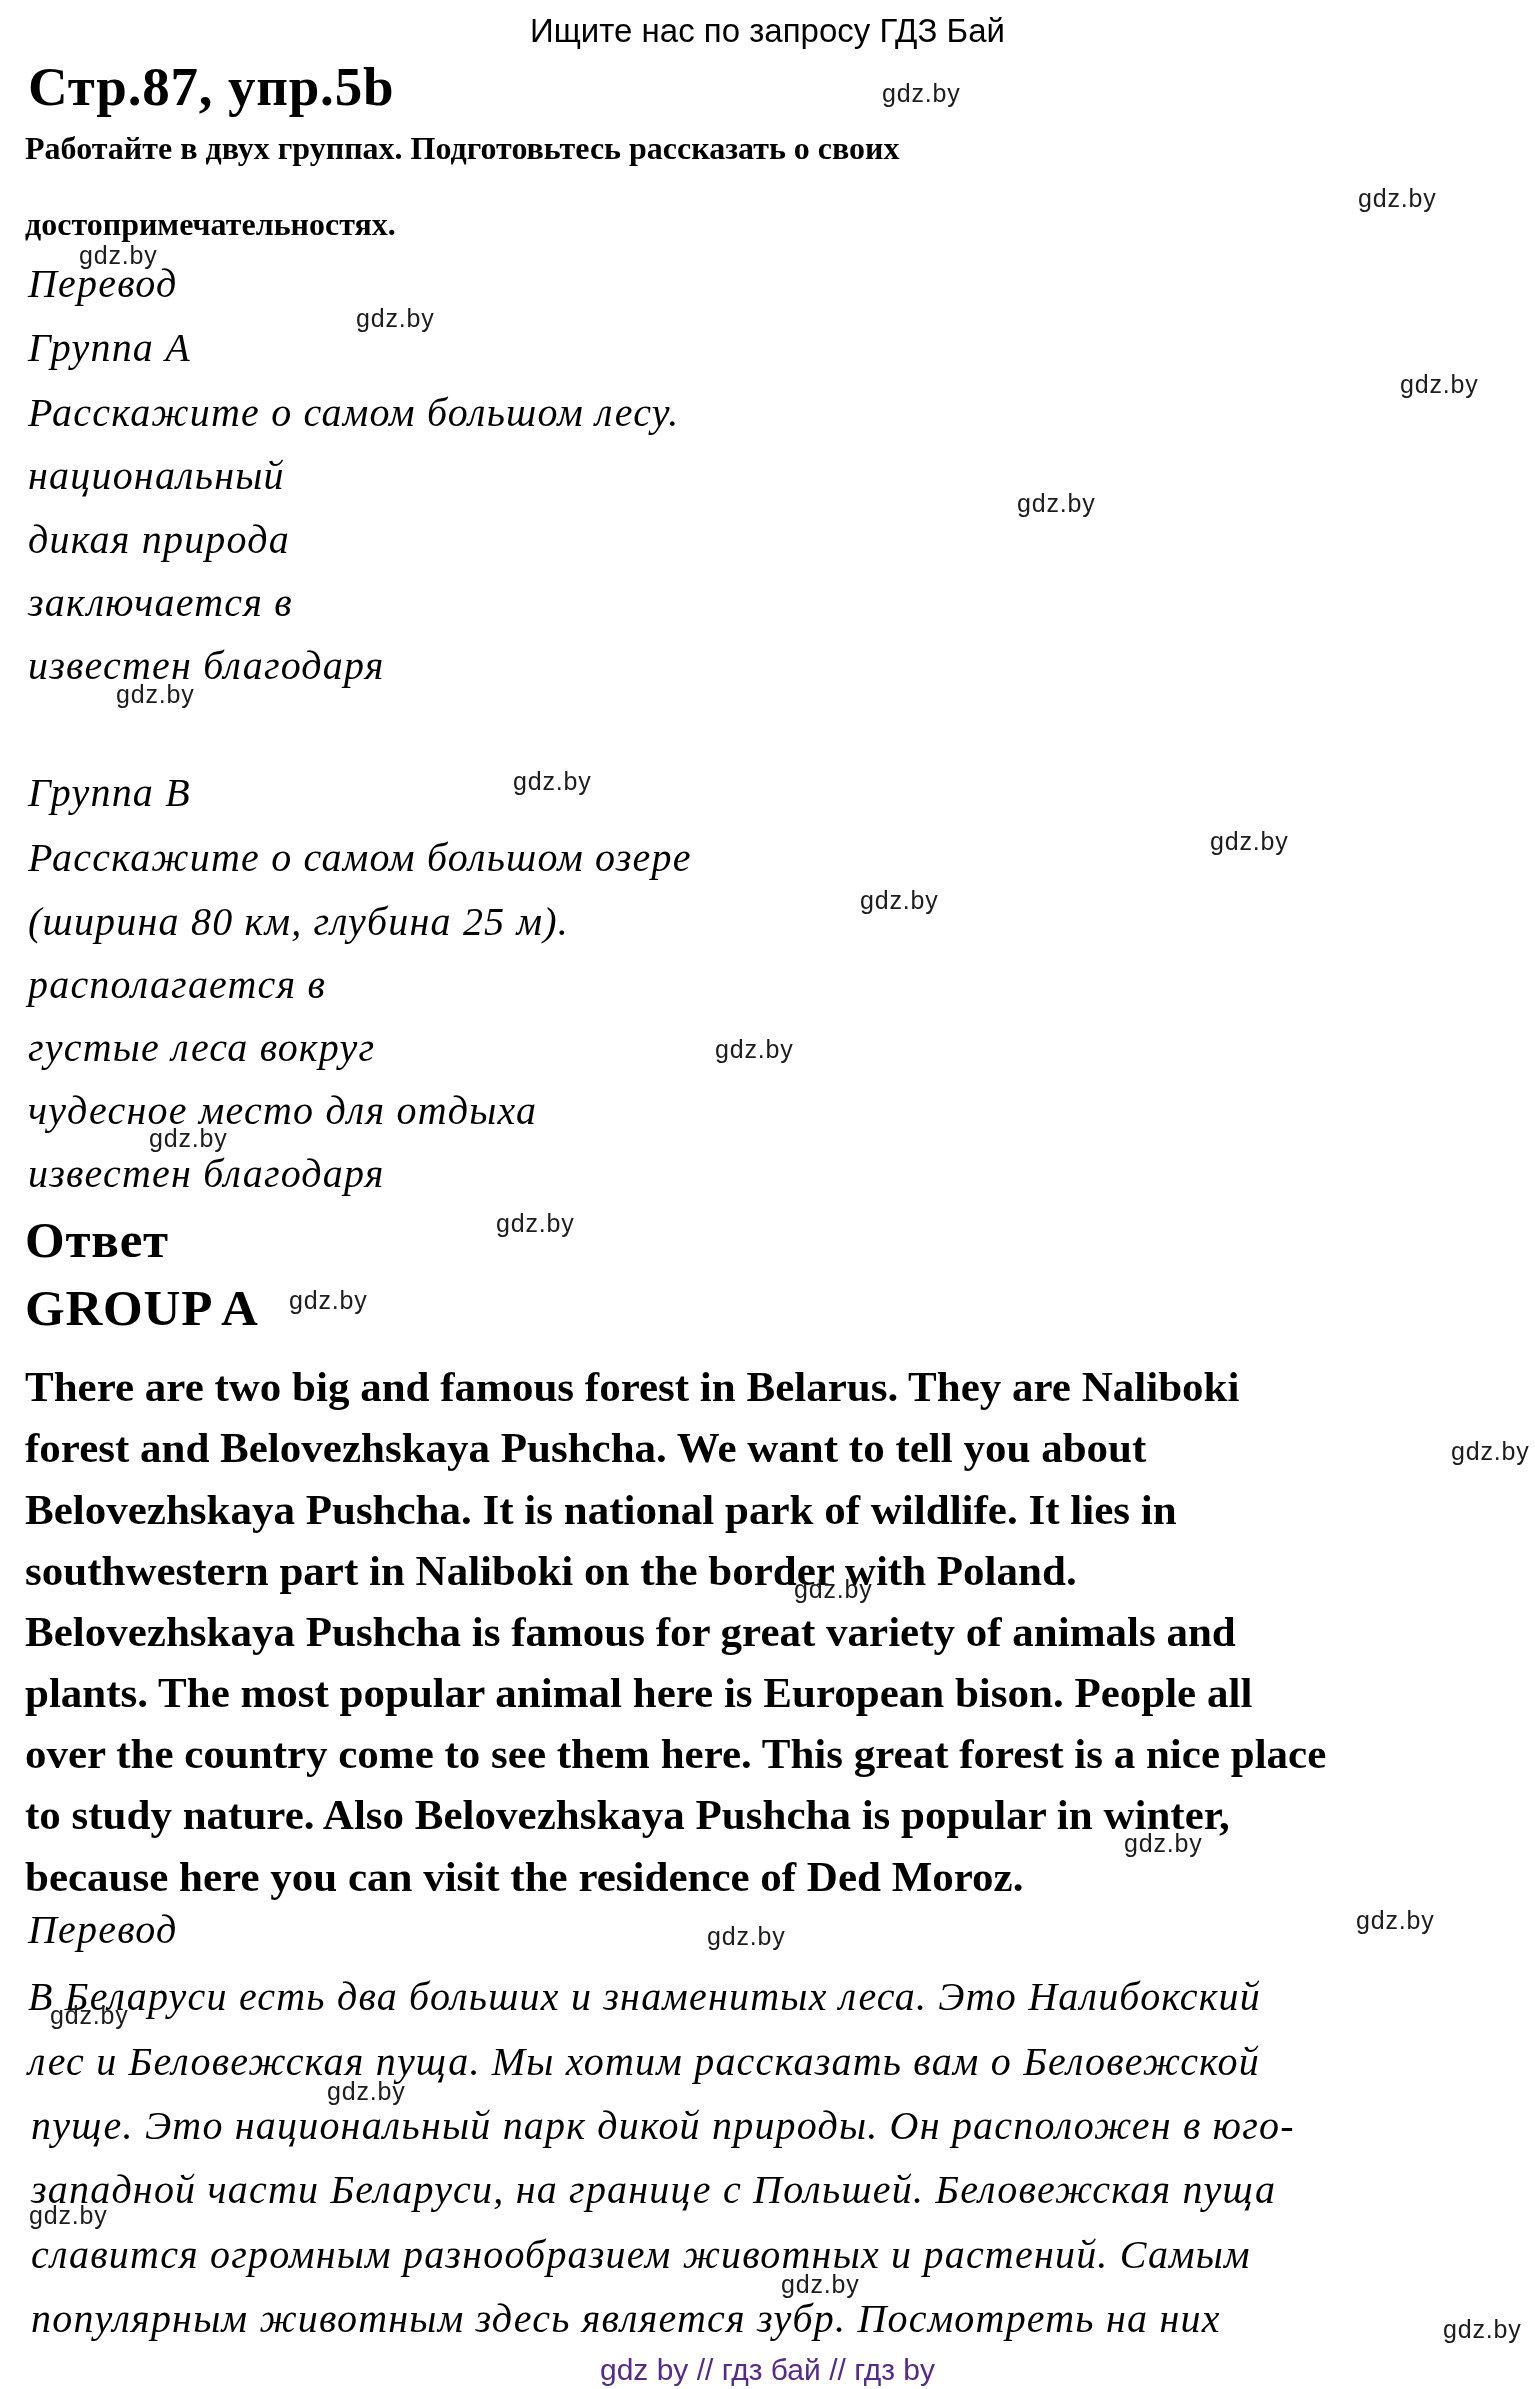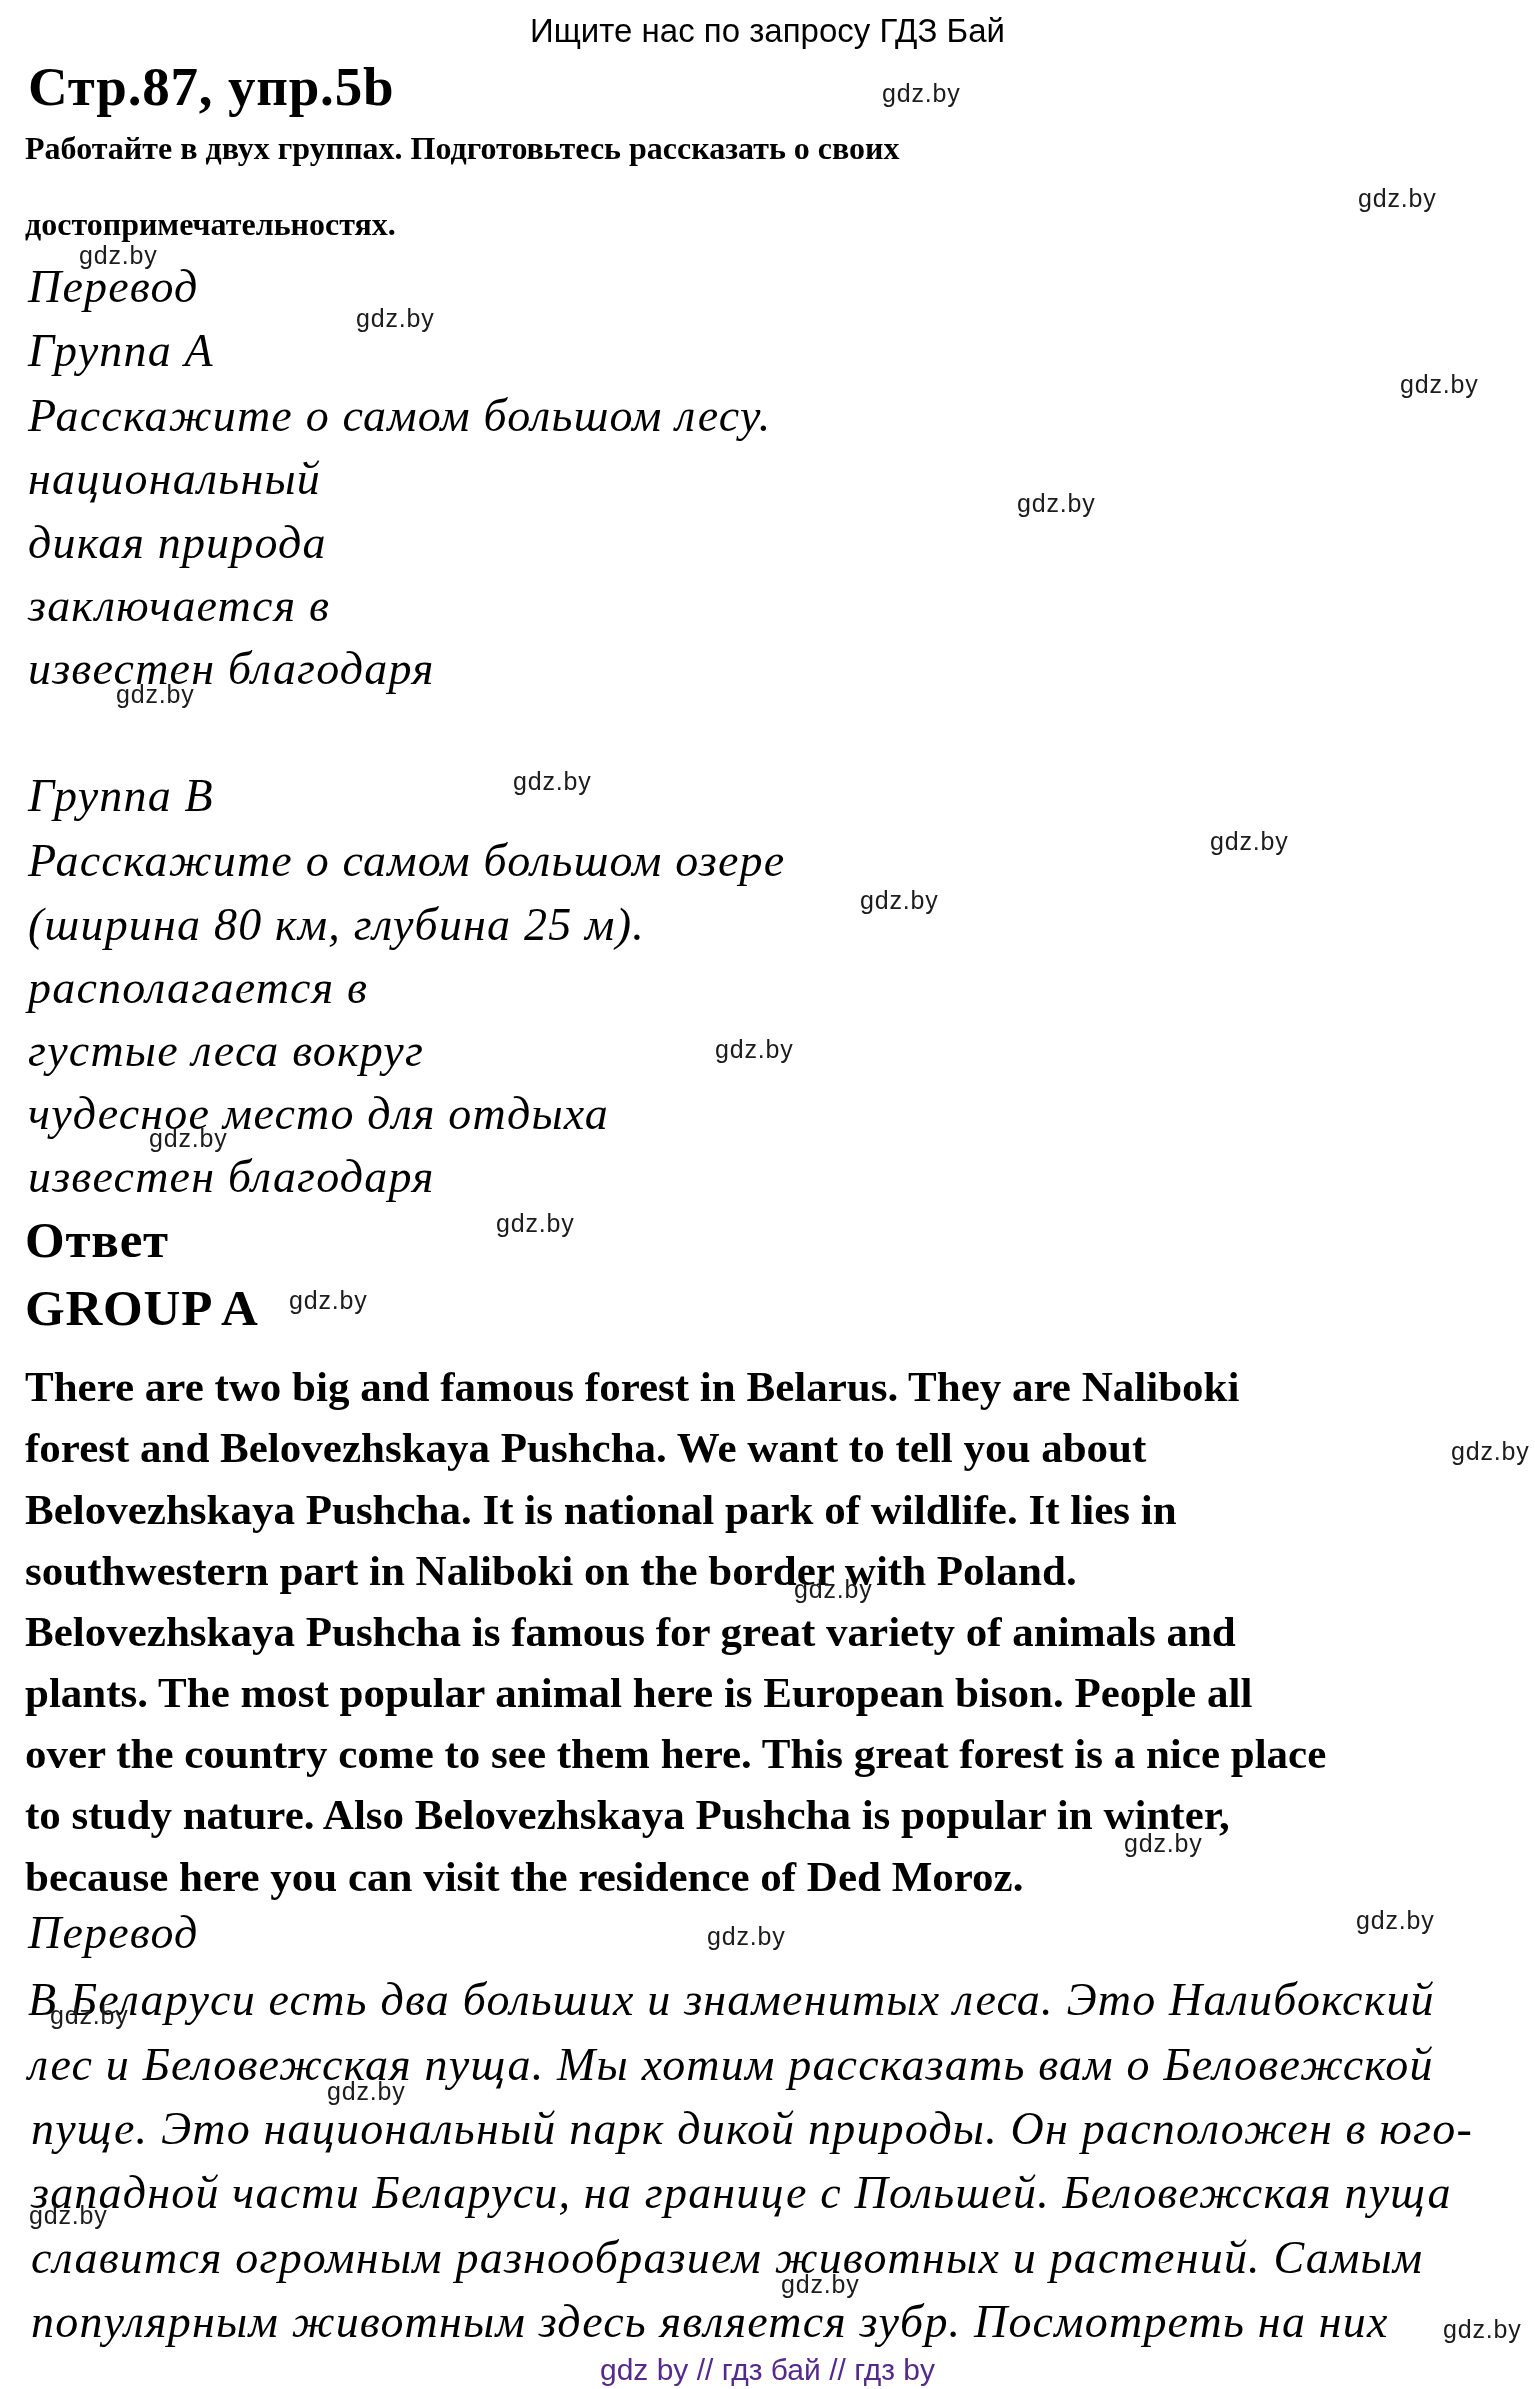--- a/index.html
+++ b/index.html
@@ -23,21 +23,21 @@
     color: #000000;
   }
 
   
   .t-title { font-weight: bold; font-size: 55px; letter-spacing: 0.8px; }
 
   
   .t-bold { font-weight: bold; font-size: 32px; }
 
   
-  .t-it { font-style: italic; font-size: 46px; letter-spacing: 1.2px; }
+  .t-it { font-style: italic; font-size: 40px; letter-spacing: 1.2px; }
 
   
   .t-head { font-weight: bold; font-size: 51px; letter-spacing: 0.8px; }
 
   
   .t-eng { font-weight: bold; font-size: 43px; }
 
   
   .wm {
     position: absolute;

